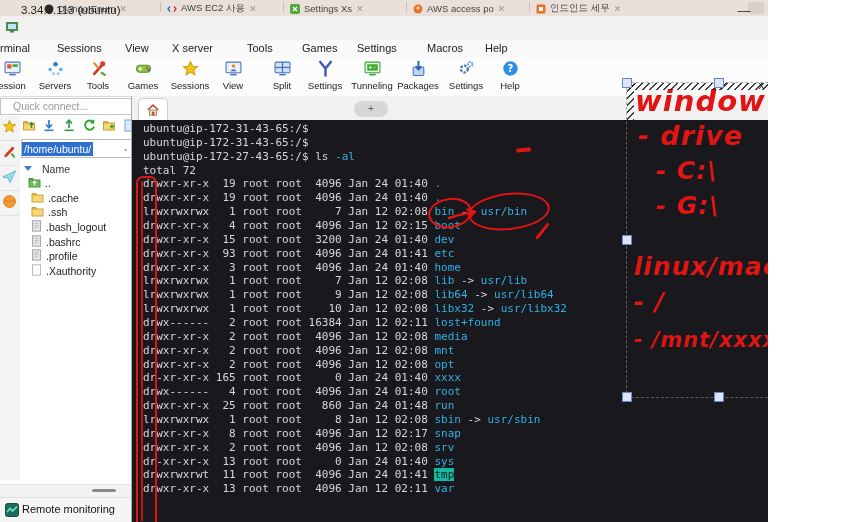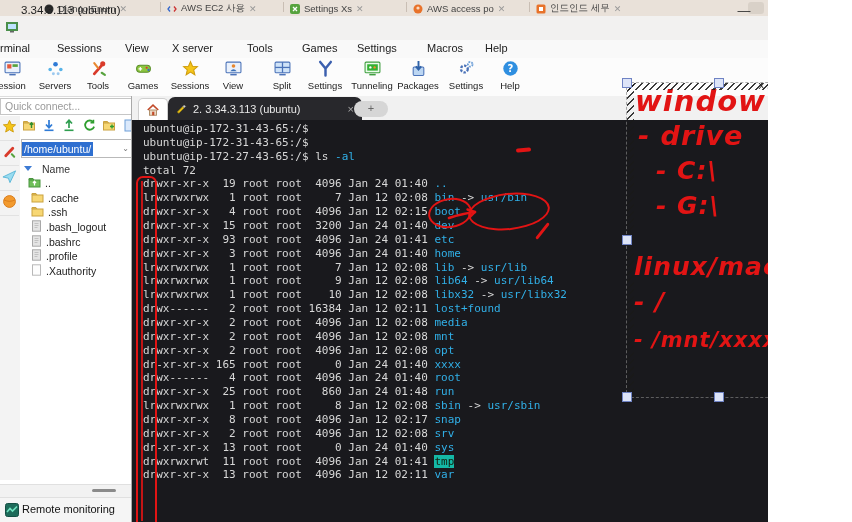--- a/index.html
+++ b/index.html
@@ -19,21 +19,21 @@
   .wctl{top:3px;font-size:13px;color:#333;width:22px;text-align:center;}
   
   .menubar{left:0;top:40px;width:852px;height:18px;background:#f9f9f9;}
   .mitem{top:2px;font-size:11px;color:#222;}
   
   .toolbar{left:0;top:58px;width:852px;height:38px;background:#fcfcfc;border-bottom:1px solid #ddd;}
   .titem{top:2px;width:52px;text-align:center;}
   .titem .ticon{display:block;height:19px;}
   .titem .tlabel{display:block;font-size:9.5px;color:#222;margin-top:1px;white-space:nowrap;}
   
-  .qconnect{left:0;top:98px;width:129px;height:15px;background:#fff;border:1px solid #c6c6c6;font-size:10.5px;color:#9a9a9a;padding-left:4px;line-height:15px;}
+  .qconnect{left:0;top:98px;width:129px;height:15px;background:#fff;border:1px solid #c6c6c6;font-size:10.5px;color:#9a9a9a;padding-left:12px;line-height:15px;}
   .sidestrip{left:0;top:116px;width:20px;height:364px;background:#f3f3f3;border-right:1px solid #ddd;}
   .sicon{width:19px;height:24px;display:flex;align-items:center;justify-content:center;border-bottom:1px solid #e2e2e2;}
   .fpanel{left:20px;top:116px;width:112px;height:364px;background:#fff;}
   .ftoolbar{left:22px;top:118px;height:16px;display:flex;gap:6px;}
   .pathbox{left:21px;top:139px;width:110px;height:17px;background:#fff;border:1px solid #b9b9b9;display:flex;align-items:center;}
   .pathsel{background:#2e6fd0;color:#fff;font-size:10.5px;padding:1px 2px;white-space:nowrap;}
   .pathchev{margin-left:auto;color:#777;font-size:8px;padding-right:3px;}
   .treehdr{left:26px;top:163px;font-size:10.5px;color:#333;}
   .treearrow{left:24px;top:166px;width:0;height:0;border-left:4px solid transparent;border-right:4px solid transparent;border-top:5px solid #3d7bd4;}
   .flist{left:28px;top:176px;width:104px;}
@@ -401,38 +401,31 @@
   <div class="abs vline"></div>
 
   <div class="abs tabstrip"></div>
   <div class="abs hometab">
     <svg width="14" height="14" viewBox="0 0 16 16">
         <path d="M2 8 L8 2.5 L14 8" stroke="#c24a2a" fill="none" stroke-width="1.8"></path>
         <rect x="4" y="8" width="8" height="6" fill="#ead9c6" stroke="#a8845c"></rect>
         <rect x="7" y="10" width="2.5" height="4" fill="#c24a2a"></rect>
       </svg>
   </div>
-  <div class="abs activetab">
-    <svg width="11" height="11" viewBox="0 0 16 16">
-        <path d="M2 13 L10 5 L12 7 L4 15 Z" fill="#f0c413" stroke="#a88f10"></path>
-        <path d="M10 5 L12 3 L14 5 L12 7 Z" fill="#cfcfcf" stroke="#8a8a8a"></path>
-      </svg>
-    <span>2. 3.34.3.113 (ubuntu)</span>
-    <span class="close">×</span>
-  </div>
   <div class="abs plustab">+</div>
   <svg class="abs" style="left:821px;top:98px" width="17" height="17" viewBox="0 0 16 16">
       <path d="M4.5 8.5 L9.5 3.5 a2.3 2.3 0 0 1 3.2 3.2 L6.8 12.6 a3.8 3.8 0 0 1 -5.3-5.3 L7.8 1" stroke="#5a6fc0" fill="none" stroke-width="1.5"></path>
     </svg>
 
   <div class="abs terminal" id="terminal">
       <div class="tl"><span class="fg">ubuntu@ip-172-31-43-65:/$</span></div>
       <div class="tl"><span class="fg">ubuntu@ip-172-31-43-65:/$</span></div>
       <div class="tl"><span class="fg">ubuntu@ip-172-27-43-65:/$ ls </span><span class="cy">-al</span></div>
       <div class="tl"><span class="fg">total 72</span></div>
+      <div class="tl"><span class="fg">drwxr-xr-x  19 root root  4096 Jan 24 01:40 </span><span class="cy">.</span></div>
       <div class="tl"><span class="fg">drwxr-xr-x  19 root root  4096 Jan 24 01:40 </span><span class="cy">..</span></div>
       <div class="tl"><span class="fg">lrwxrwxrwx   1 root root     7 Jan 12 02:08 </span><span class="cy">bin</span><span class="fg"> -&gt; </span><span class="cy">usr/bin</span></div>
       <div class="tl"><span class="fg">drwxr-xr-x   4 root root  4096 Jan 12 02:15 </span><span class="cy">boot</span></div>
       <div class="tl"><span class="fg">drwxr-xr-x  15 root root  3200 Jan 24 01:40 </span><span class="cy">dev</span></div>
       <div class="tl"><span class="fg">drwxr-xr-x  93 root root  4096 Jan 24 01:41 </span><span class="cy">etc</span></div>
       <div class="tl"><span class="fg">drwxr-xr-x   3 root root  4096 Jan 24 01:40 </span><span class="cy">home</span></div>
       <div class="tl"><span class="fg">lrwxrwxrwx   1 root root     7 Jan 12 02:08 </span><span class="cy">lib</span><span class="fg"> -&gt; </span><span class="cy">usr/lib</span></div>
       <div class="tl"><span class="fg">lrwxrwxrwx   1 root root     9 Jan 12 02:08 </span><span class="cy">lib64</span><span class="fg"> -&gt; </span><span class="cy">usr/lib64</span></div>
       <div class="tl"><span class="fg">lrwxrwxrwx   1 root root    10 Jan 12 02:08 </span><span class="cy">libx32</span><span class="fg"> -&gt; </span><span class="cy">usr/libx32</span></div>
       <div class="tl"><span class="fg">drwx------   2 root root 16384 Jan 12 02:11 </span><span class="cy">lost+found</span></div>

